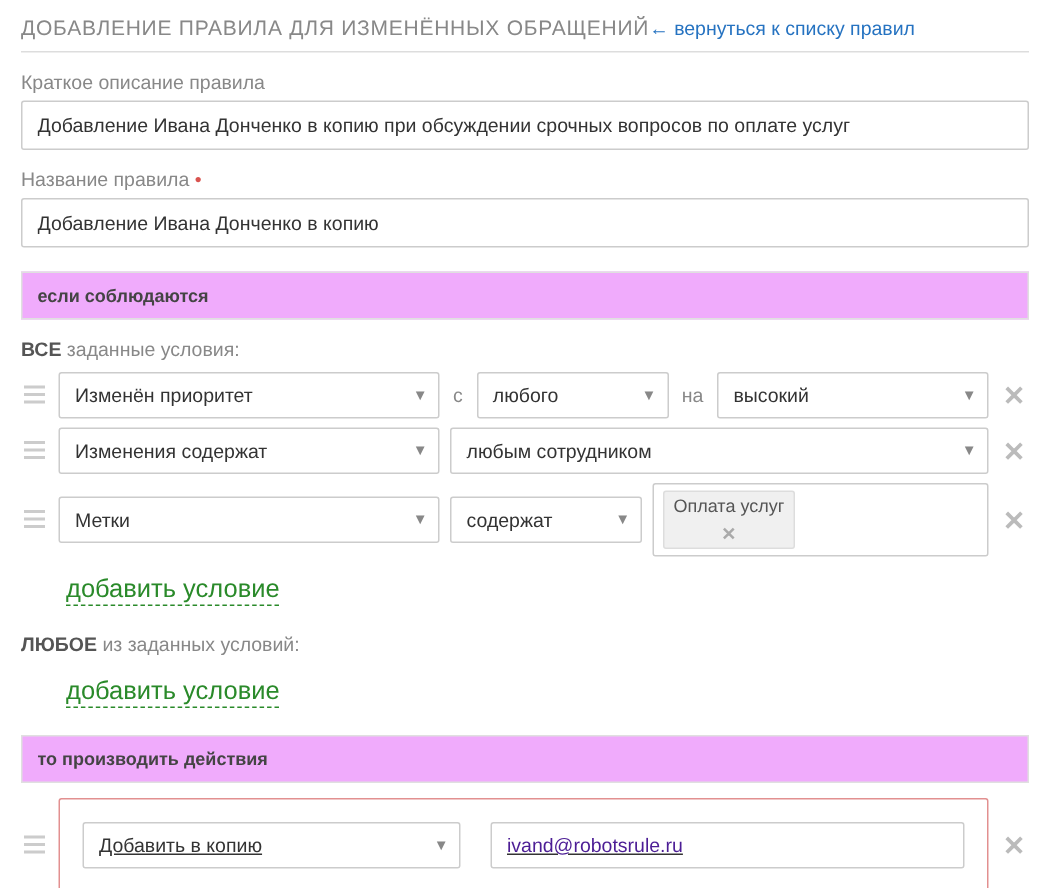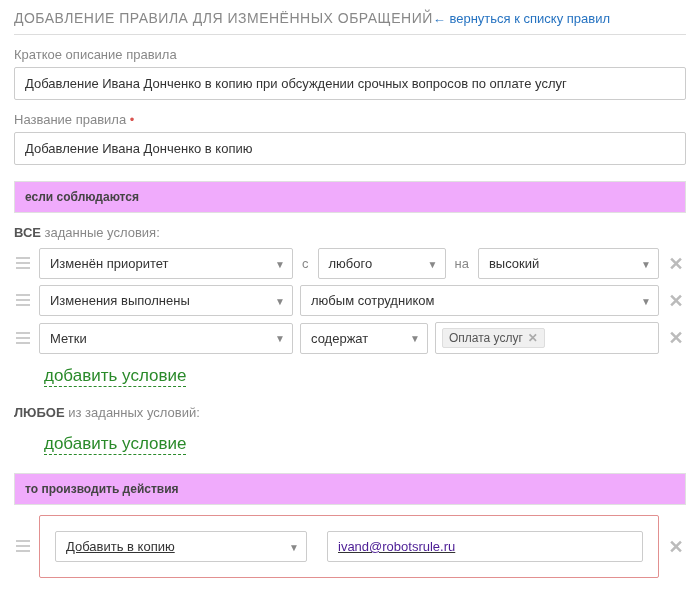--- a/index.html
+++ b/index.html
@@ -19,21 +19,21 @@
 .drag-handle { color: #ccc; font-size: 18px; line-height: 10px; width: 18px; display: inline-flex; flex-direction: column; align-items: center; cursor: move; }
 .drag-handle span { display: block; height: 3px; border-bottom: 2px solid #ccc; width: 14px; margin-bottom: 2px; }
 .select-box { position: relative; flex: 1; }
 .select-box.fixed-sm { flex: 0 0 128px; }
 .select-box.fixed-md { flex: 0 0 254px; }
 .select-input { width: 100%; padding: 7px 26px 7px 10px; border: 1px solid #ccc; border-radius: 2px; font-size: 13px; color: #333; background: #fff; appearance: none; cursor: pointer; }
 .select-caret { position: absolute; right: 8px; top: 50%; transform: translateY(-50%); pointer-events: none; font-size: 10px; color: #888; }
 .kw-text { color: #888; font-size: 13px; padding: 0 2px; }
 .remove-btn { color: #bbb; font-size: 18px; width: 20px; text-align: center; cursor: pointer; font-weight: bold; }
 .tag-box { border: 1px solid #ccc; border-radius: 2px; padding: 4px 6px; display: flex; align-items: center; gap: 4px; flex: 1; min-height: 32px; }
-.tag { background: #f0f0f0; border: 1px solid #ddd; border-radius: 2px; padding: 2px 6px; display: inline-flex; align-items: center; gap: 5px; font-size: 12px; color: #555; }
+.tag { background: #f0f0f0; border: 1px solid #ddd; border-radius: 2px; padding: 2px 6px; display: inline-flex; align-items: center; gap: 5px; font-size: 12px; color: #555; flex-direction: column; }
 .tag-x { color: #aaa; cursor: pointer; font-weight: bold; }
 .add-link { color: #2a8a2a; font-size: 17px; text-decoration: none; border-bottom: 1px dashed #2a8a2a; cursor: pointer; margin-left: 30px; display: inline-block; margin-top: 6px; margin-bottom: 4px; }
 .action-box { border: 1px solid #e29090; border-radius: 2px; padding: 15px; display: flex; gap: 20px; align-items: center; flex: 1; text-decoration: underline; }
 .action-text-input { flex: 1; padding: 7px 10px; border: 1px solid #ccc; border-radius: 2px; font-size: 13px; color: #4c1d95; }
 </style>
 </head>
 <body>
 
 <div class="container">
 
@@ -86,21 +86,21 @@
   </div>
 
   
   <div class="cond-row">
     <div class="drag-handle">
         <span></span>
         <span></span>
         <span></span>
       </div>
     <div class="select-box fixed-md">
-      <div class="select-input">Изменения выполнены</div>
+      <div class="select-input">Изменения содержат</div>
       <span class="select-caret">▼</span>
     </div>
     <div class="select-box">
       <div class="select-input">любым сотрудником</div>
       <span class="select-caret">▼</span>
     </div>
     <div class="remove-btn">✕</div>
   </div>
 
   

